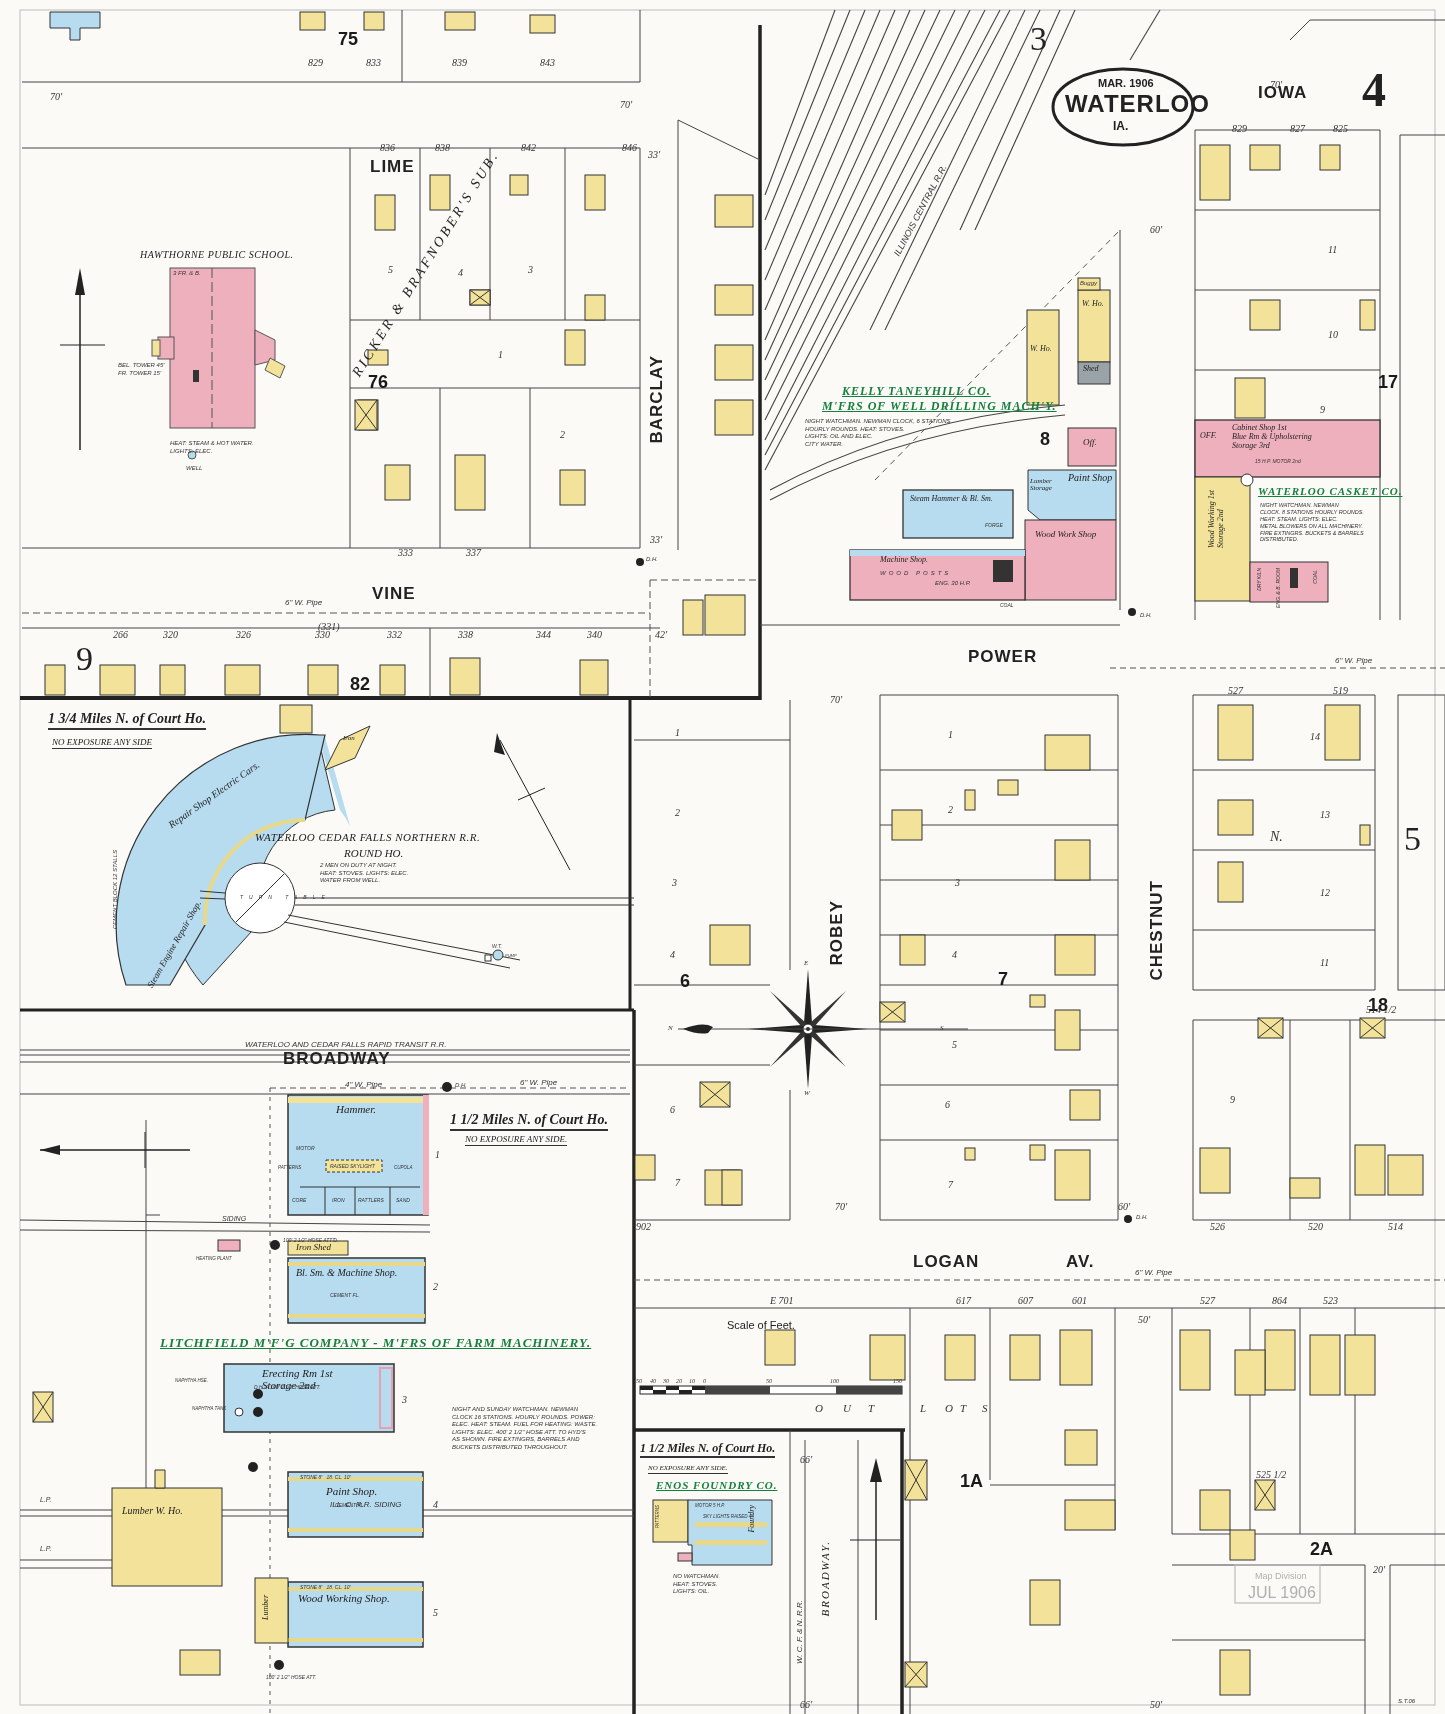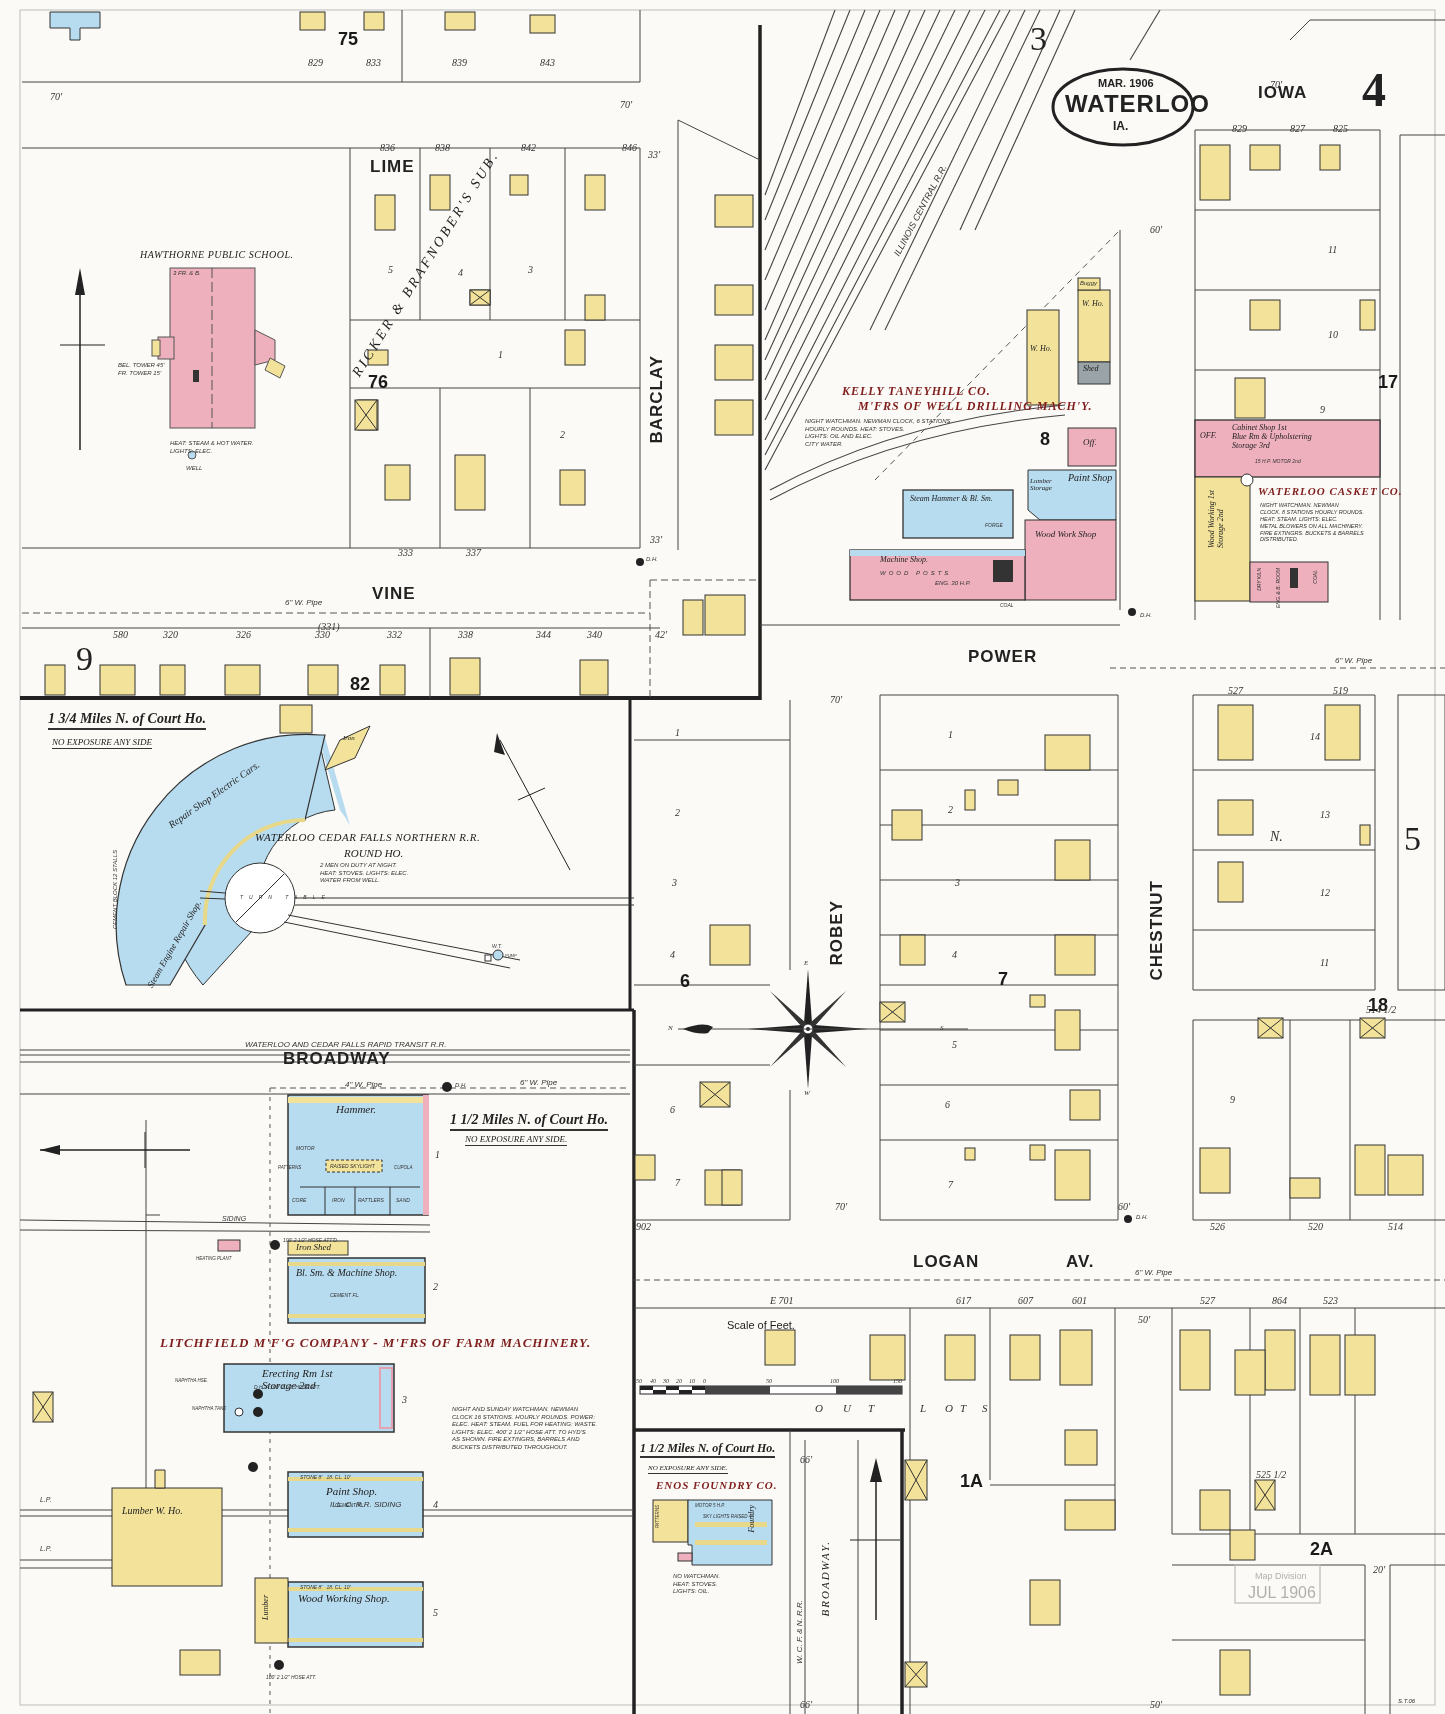--- a/index.html
+++ b/index.html
@@ -6,21 +6,21 @@
   #sheet{position:relative;width:1445px;height:1714px;overflow:hidden;background:#fbfaf6;font-family:"Liberation Sans",sans-serif;color:#222;}
   svg{position:absolute;left:0;top:0;}
   .lbl{position:absolute;white-space:nowrap;line-height:1;}
   .street{font-family:"Liberation Sans",sans-serif;font-weight:bold;font-size:17px;letter-spacing:1px;color:#222;}
   .street-v{writing-mode:vertical-rl;transform:rotate(180deg);}
   .block{font-family:"Liberation Sans",sans-serif;font-weight:bold;font-size:18px;color:#1a1a1a;}
   .ital{font-family:"Liberation Serif",serif;font-style:italic;}
   .note{font-family:"Liberation Sans",sans-serif;font-style:italic;font-size:8px;color:#333;line-height:1.25;white-space:pre;}
   .num{font-family:"Liberation Serif",serif;font-style:italic;font-size:10px;color:#333;}
   .bname{font-family:"Liberation Serif",serif;font-style:italic;font-size:11px;color:#222;}
-  .co{font-family:"Liberation Serif",serif;font-style:italic;font-size:14px;font-weight:bold;letter-spacing:1px;color:#7f1d1d;}
+  .co{font-family:"Liberation Serif",serif;font-style:italic;font-size:14px;font-weight:bold;letter-spacing:1px;color:#15803d;text-decoration:underline;}
   .inset-h{font-family:"Liberation Serif",serif;font-style:italic;font-weight:bold;font-size:14px;border-bottom:2px solid #333;padding-bottom:2px;}
   .inset-s{font-family:"Liberation Serif",serif;font-style:italic;font-size:9px;border-bottom:1px solid #333;padding-bottom:1px;}
 </style>
 </head>
 <body>
 
 <div id="sheet">
 
 <svg width="1445" height="1714" viewBox="0 0 1445 1714">
   <defs>
@@ -501,21 +501,21 @@
 
 <div class="lbl bname" style="left:140px;top:250px;font-size:10px;letter-spacing:.5px;">HAWTHORNE PUBLIC SCHOOL.</div>
 <div class="lbl note" style="left:118px;top:362px;font-size:6px;">BEL. TOWER 45'
 FR. TOWER 15'</div>
 <div class="lbl note" style="left:170px;top:440px;font-size:6px;">HEAT: STEAM &amp; HOT WATER.
 LIGHTS: ELEC.</div>
 <div class="lbl note" style="left:186px;top:465px;font-size:6px;">WELL</div>
 <div class="lbl note" style="left:173px;top:270px;font-size:6px;">3 FR. &amp; B.</div>
 
 <div class="lbl co" style="left:842px;top:385px;font-size:12px;">KELLY TANEYHILL CO.</div>
-<div class="lbl co" style="left:822px;top:400px;font-size:12px;margin-left:36px;">M'FRS OF WELL DRILLING MACH'Y.</div>
+<div class="lbl co" style="left:822px;top:400px;font-size:12px;">M'FRS OF WELL DRILLING MACH'Y.</div>
 <div class="lbl note" style="left:805px;top:418px;font-size:6px;">NIGHT WATCHMAN. NEWMAN CLOCK, 6 STATIONS
 HOURLY ROUNDS. HEAT: STOVES.
 LIGHTS: OIL AND ELEC.
 CITY WATER.</div>
 <div class="lbl bname" style="left:1030px;top:345px;font-size:8px;">W. Ho.</div>
 <div class="lbl bname" style="left:1082px;top:300px;font-size:8px;">W. Ho.</div>
 <div class="lbl bname" style="left:1083px;top:365px;font-size:8px;">Shed</div>
 <div class="lbl note" style="left:1080px;top:280px;font-size:6px;">Buggy</div>
 <div class="lbl bname" style="left:1083px;top:438px;font-size:9px;">Off.</div>
 <div class="lbl bname" style="left:1068px;top:473px;font-size:10px;">Paint Shop</div>
@@ -638,21 +638,21 @@
 <div class="lbl num" style="left:308px;top:58px;">829</div>
 <div class="lbl num" style="left:366px;top:58px;">833</div>
 <div class="lbl num" style="left:452px;top:58px;">839</div>
 <div class="lbl num" style="left:540px;top:58px;">843</div>
 <div class="lbl num" style="left:380px;top:143px;">836</div>
 <div class="lbl num" style="left:435px;top:143px;">838</div>
 <div class="lbl num" style="left:521px;top:143px;">842</div>
 <div class="lbl num" style="left:590px;top:143px;margin-left:32px;">846</div>
 <div class="lbl num" style="left:398px;top:548px;">333</div>
 <div class="lbl num" style="left:466px;top:548px;">337</div>
-<div class="lbl num" style="left:113px;top:630px;">580</div>
+<div class="lbl num" style="left:113px;top:630px;">266</div>
 <div class="lbl num" style="left:163px;top:630px;">320</div>
 <div class="lbl num" style="left:236px;top:630px;">326</div>
 <div class="lbl num" style="left:315px;top:630px;">330</div>
 <div class="lbl num" style="left:318px;top:622px;">(331)</div>
 <div class="lbl num" style="left:387px;top:630px;">332</div>
 <div class="lbl num" style="left:458px;top:630px;">338</div>
 <div class="lbl num" style="left:536px;top:630px;">344</div>
 <div class="lbl num" style="left:587px;top:630px;">340</div>
 <div class="lbl num" style="left:1232px;top:124px;">829</div>
 <div class="lbl num" style="left:1290px;top:124px;">827</div>

